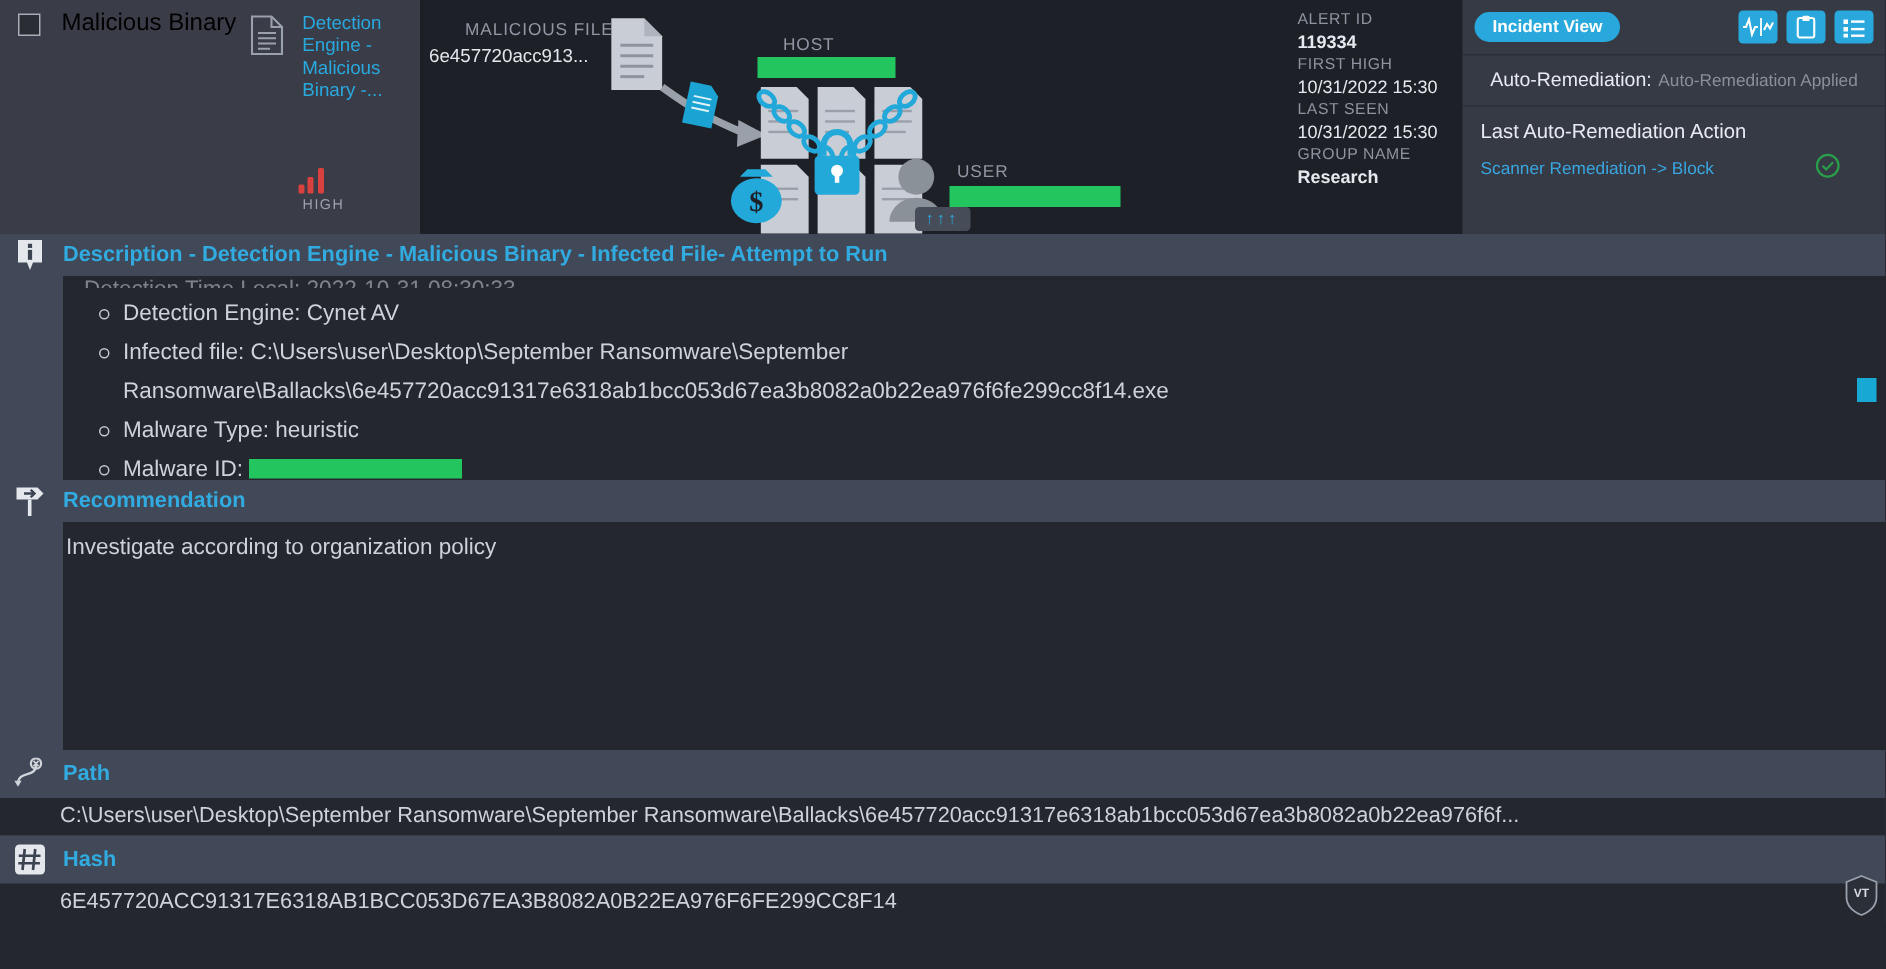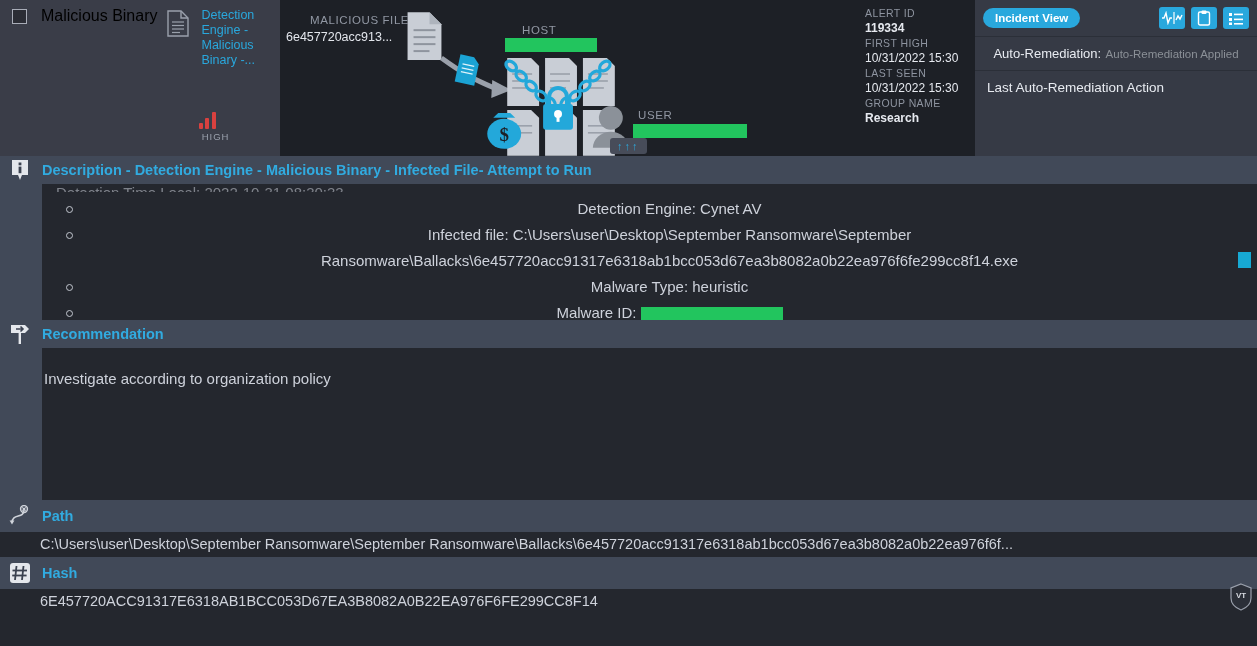--- a/index.html
+++ b/index.html
@@ -93,37 +93,37 @@
   .sec-head .s-ic { width: 24px; flex: 0 0 24px; display: flex; justify-content: center; }
   .sec-head h3 { color: #31abe0; font-size: 14.5px; font-weight: bold; }
 
   .desc-wrap { position: relative; background: #24272e; height: 136px; display: flex; }
   .desc-gut { width: 42px; flex: 0 0 42px; background: #414958; }
   .desc-body {
     flex: 1; background: #24272e; position: relative; overflow: hidden;
     padding-left: 14px;
   }
   .desc-clip { color: #c9cdd6; font-size: 15px; height: 8px; overflow: hidden; opacity: .55; }
-  ul.bul { list-style: none; padding-top: 4px; text-align: center; }
+  ul.bul { list-style: none; padding-top: 4px; }
   ul.bul li {
     color: #ced2db; font-size: 15px; line-height: 26px;
     padding-left: 26px; position: relative;
   }
   ul.bul li::before {
     content: ""; position: absolute; left: 10px; top: 10px;
     width: 5px; height: 5px; border: 1px solid #c2c6cf; border-radius: 50%;
   }
   .sb-thumb {
     position: absolute; right: 6px; top: 68px; width: 13px; height: 16px;
     background: #17a9d4; cursor: pointer;
   }
 
   .rec-wrap { display: flex; background: #24272e; height: 152px; }
   .rec-gut { width: 42px; flex: 0 0 42px; background: #414958; }
-  .rec-body { flex: 1; background: #24272e; padding: 22px 0 0 2px; }
+  .rec-body { flex: 1; background: #24272e; padding: 8px 0 0 2px; }
   .rec-body p { color: #cdd1da; font-size: 15px; }
 
   .fld-head { display: flex; align-items: center; gap: 10px; padding-left: 8px; height: 32px; }
   .fld-head .s-ic { width: 24px; flex: 0 0 24px; display: flex; justify-content: center; }
   .fld-head h3 { color: #31abe0; font-size: 14.5px; font-weight: bold; }
   .fld-val {
     background: #24272e; color: #ced2db; font-size: 14.5px;
     padding: 4px 8px 5px 40px; white-space: nowrap; overflow: hidden;
   }
   .path-sec { background: #414958; }
@@ -312,20 +312,29 @@
         </div>
       </div>
       <div class="inc-sep"></div>
       <div class="inc-rem">
         <span class="k">Auto-Remediation:</span>
         <span class="v">Auto-Remediation Applied</span>
       </div>
       <div class="inc-sep"></div>
       <div class="inc-last">
         <h4>Last Auto-Remediation Action</h4>
+        <div class="inc-act">
+          <a>Scanner Remediation -&gt; Block</a>
+          <span class="check">
+            <svg width="17" height="17" viewBox="0 0 17 17">
+              <circle cx="8.5" cy="8.5" r="7.2" fill="none" stroke="#2a9d4a" stroke-width="1.5"></circle>
+              <polyline points="5,8.5 7.5,11 12,6.2" fill="none" stroke="#2a9d4a" stroke-width="1.5"></polyline>
+            </svg>
+          </span>
+        </div>
       </div>
     </div>
   </div>
 
   <div class="sec-head">
     <span class="s-ic">
       <svg width="20" height="22" viewBox="0 0 20 22">
         <path d="M2 1 h16 v15 h-6 l-2 5 -2 -5 h-6 z" fill="#e4e7ec"></path>
         <rect x="8.6" y="3.5" width="2.8" height="2.8" fill="#3b4250"></rect>
         <rect x="8.6" y="7.6" width="2.8" height="6.6" fill="#3b4250"></rect>

